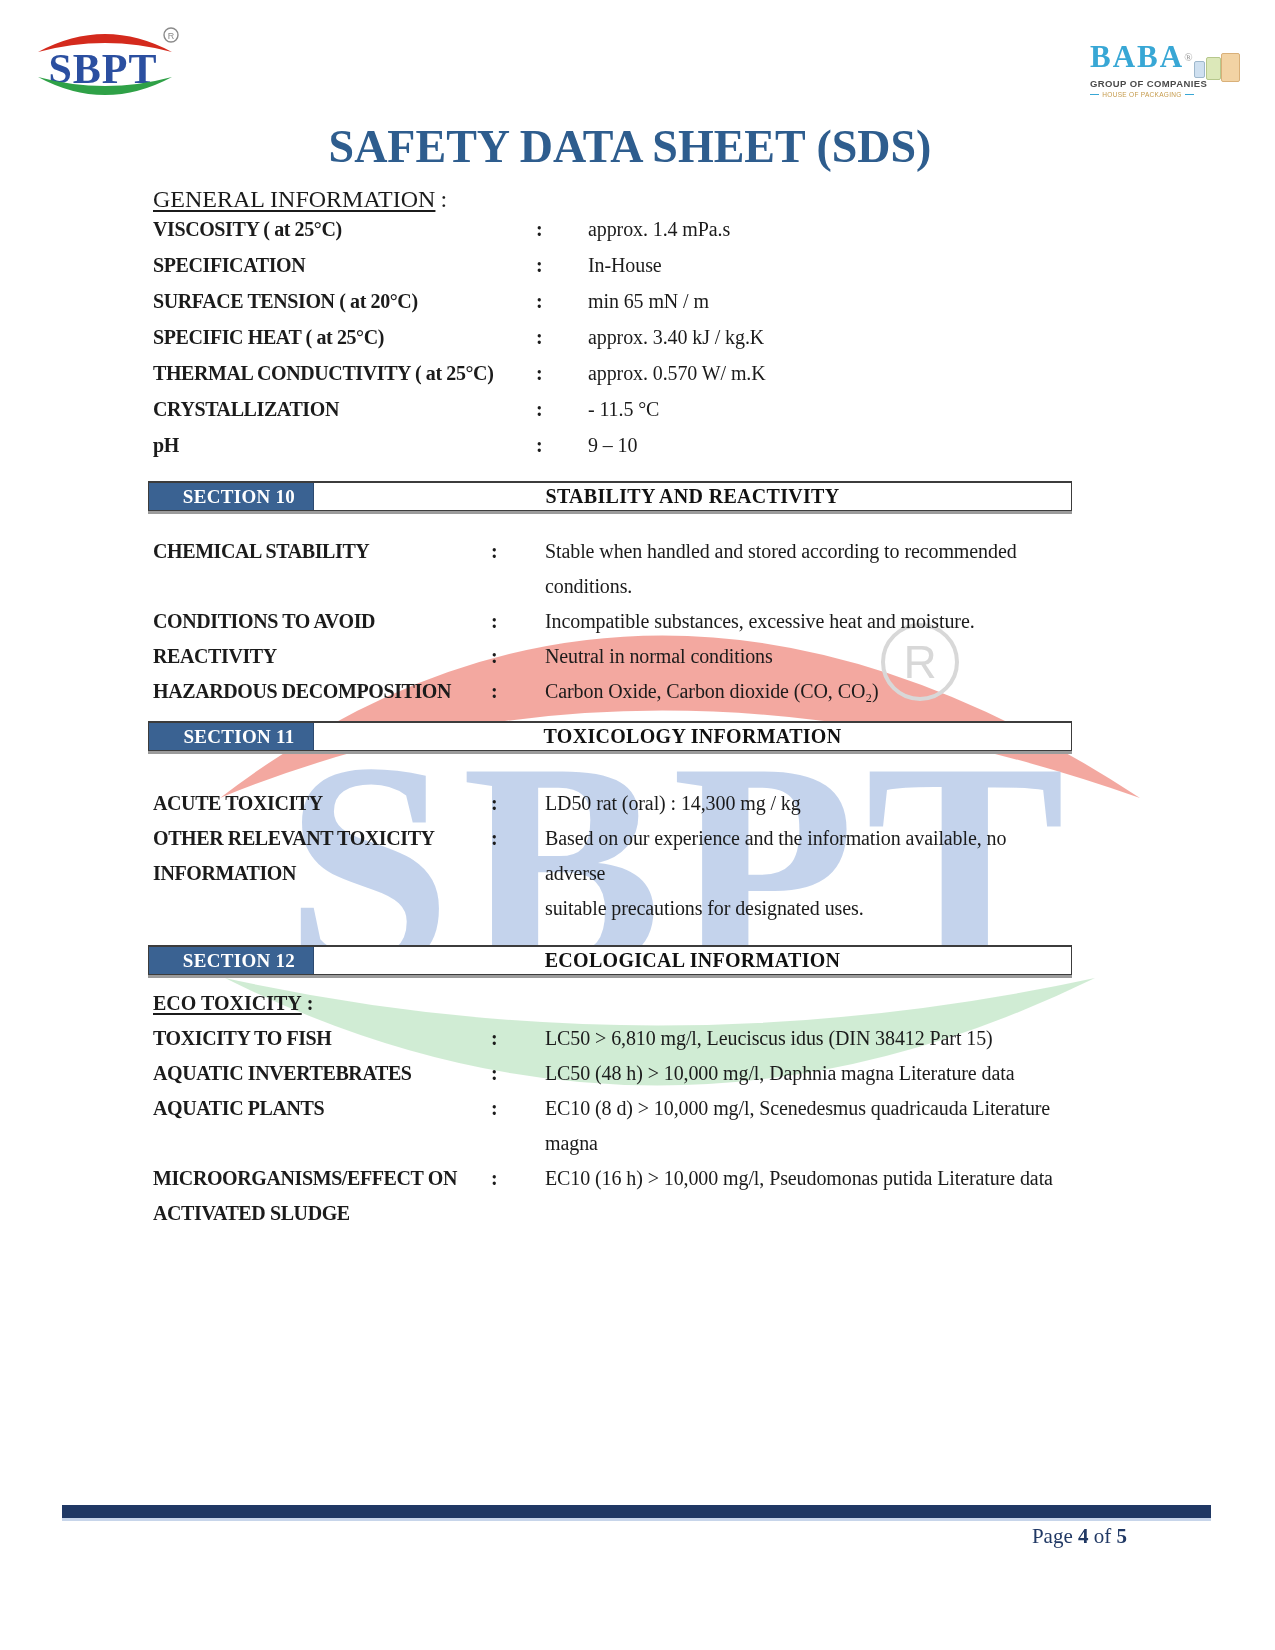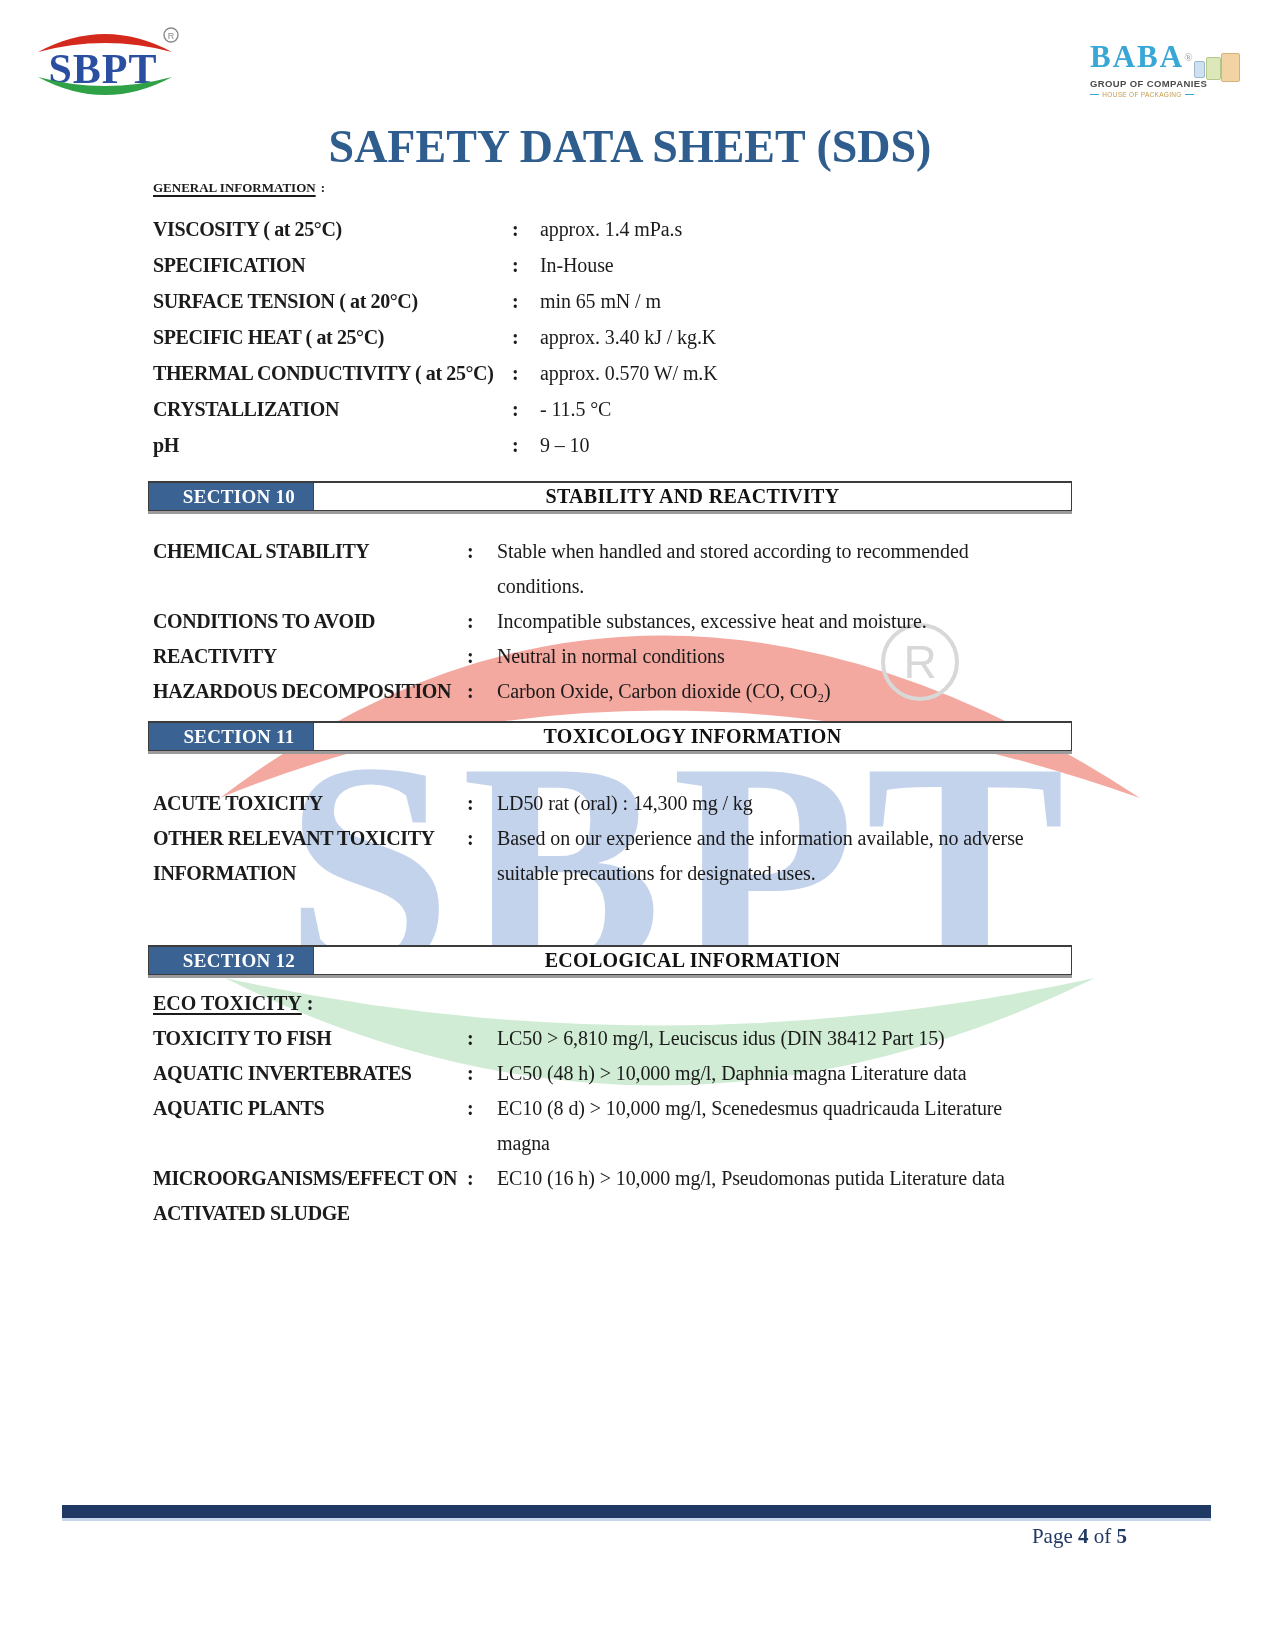--- a/index.html
+++ b/index.html
@@ -22,28 +22,28 @@
   .pkg{position:absolute;border-radius:2px;}
   .pkg-bottle{left:104px;bottom:26px;width:9px;height:15px;background:#cfe0f0;border:1px solid #9fb8cc;}
   .pkg-can{left:116px;bottom:24px;width:13px;height:21px;background:#dce8b9;border:1px solid #b6c78c;}
   .pkg-drum{left:131px;bottom:22px;width:17px;height:27px;background:#f2d3a4;border:1px solid #d9b079;}
 
   
   .doc-title{position:absolute;left:0;top:120px;width:1260px;text-align:center;
              font-size:46px;font-weight:bold;color:#2e5d8e;z-index:1;}
 
   
-  .general-heading{position:absolute;left:153px;top:180px;font-size:13px;font-weight:bold;z-index:1;}
+  .general-heading{position:absolute;left:153px;top:186px;font-size:24px;font-weight:normal;z-index:1;}
   .eco-heading{position:absolute;left:153px;top:992px;font-size:20px;font-weight:bold;z-index:1;}
   .underlined{text-decoration:underline;text-decoration-thickness:2px;text-underline-offset:3px;}
   .heading-suffix{margin-left:5px;}
 
   
   .rows{position:absolute;left:153px;z-index:1;}
-  .row{display:grid;grid-template-columns:var(--lblw) var(--colw) 1fr;align-items:start;}
+  .row{display:grid;grid-template-columns:var(--lblw) var(--colw) 1fr;align-items:start;gap:24px;}
   .lbl{font-weight:bold;letter-spacing:-0.4px;padding-right:6px;}
   .colon{font-weight:bold;}
   .val{letter-spacing:-0.1px;}
   .general-rows{top:211px;width:920px;--lblw:359px;--colw:28px;line-height:36px;font-size:20px;}
   .section-rows{--lblw:314px;--colw:30px;line-height:35px;font-size:20px;width:905px;}
   .rows-s10{top:534px;}
   .rows-s11{top:786px;}
   .rows-s12{top:1021px;}
 
   

